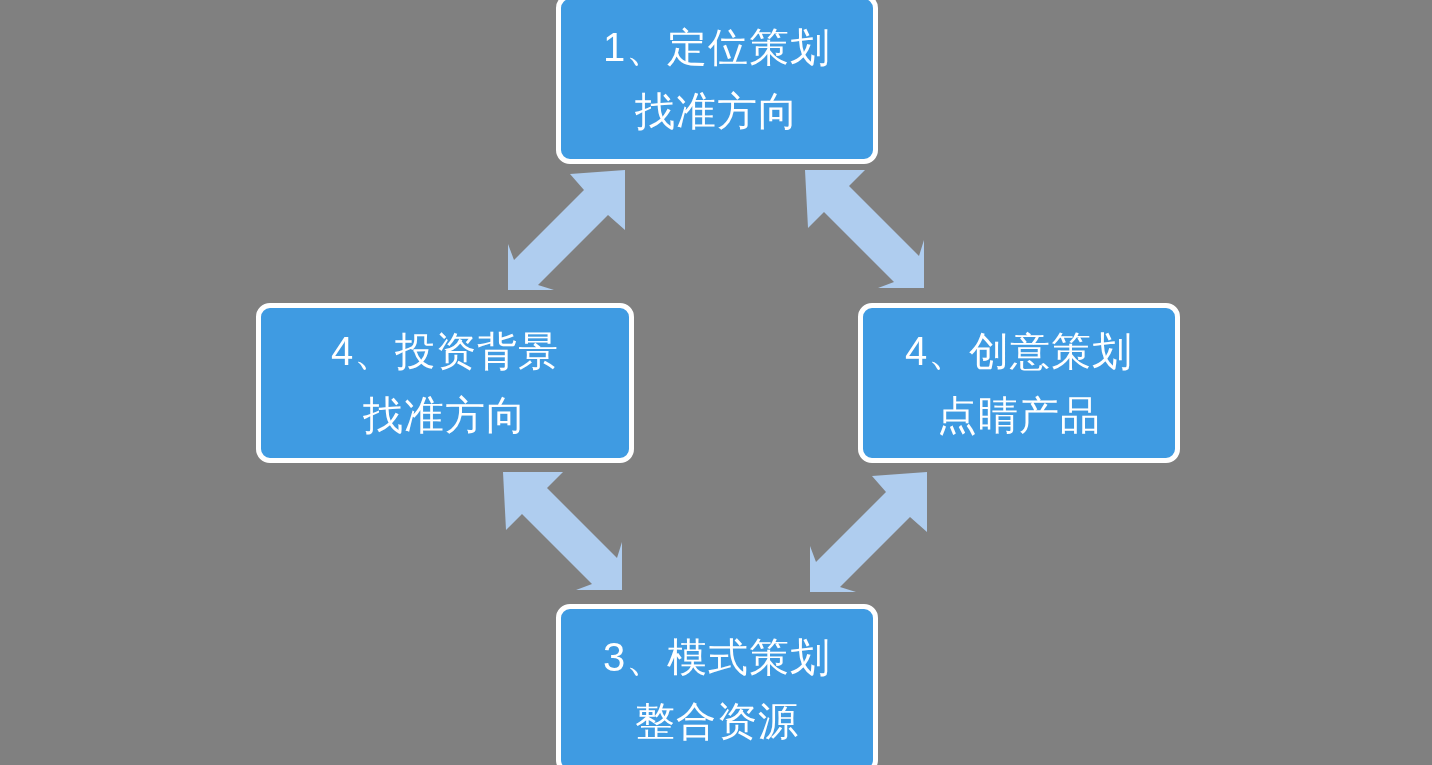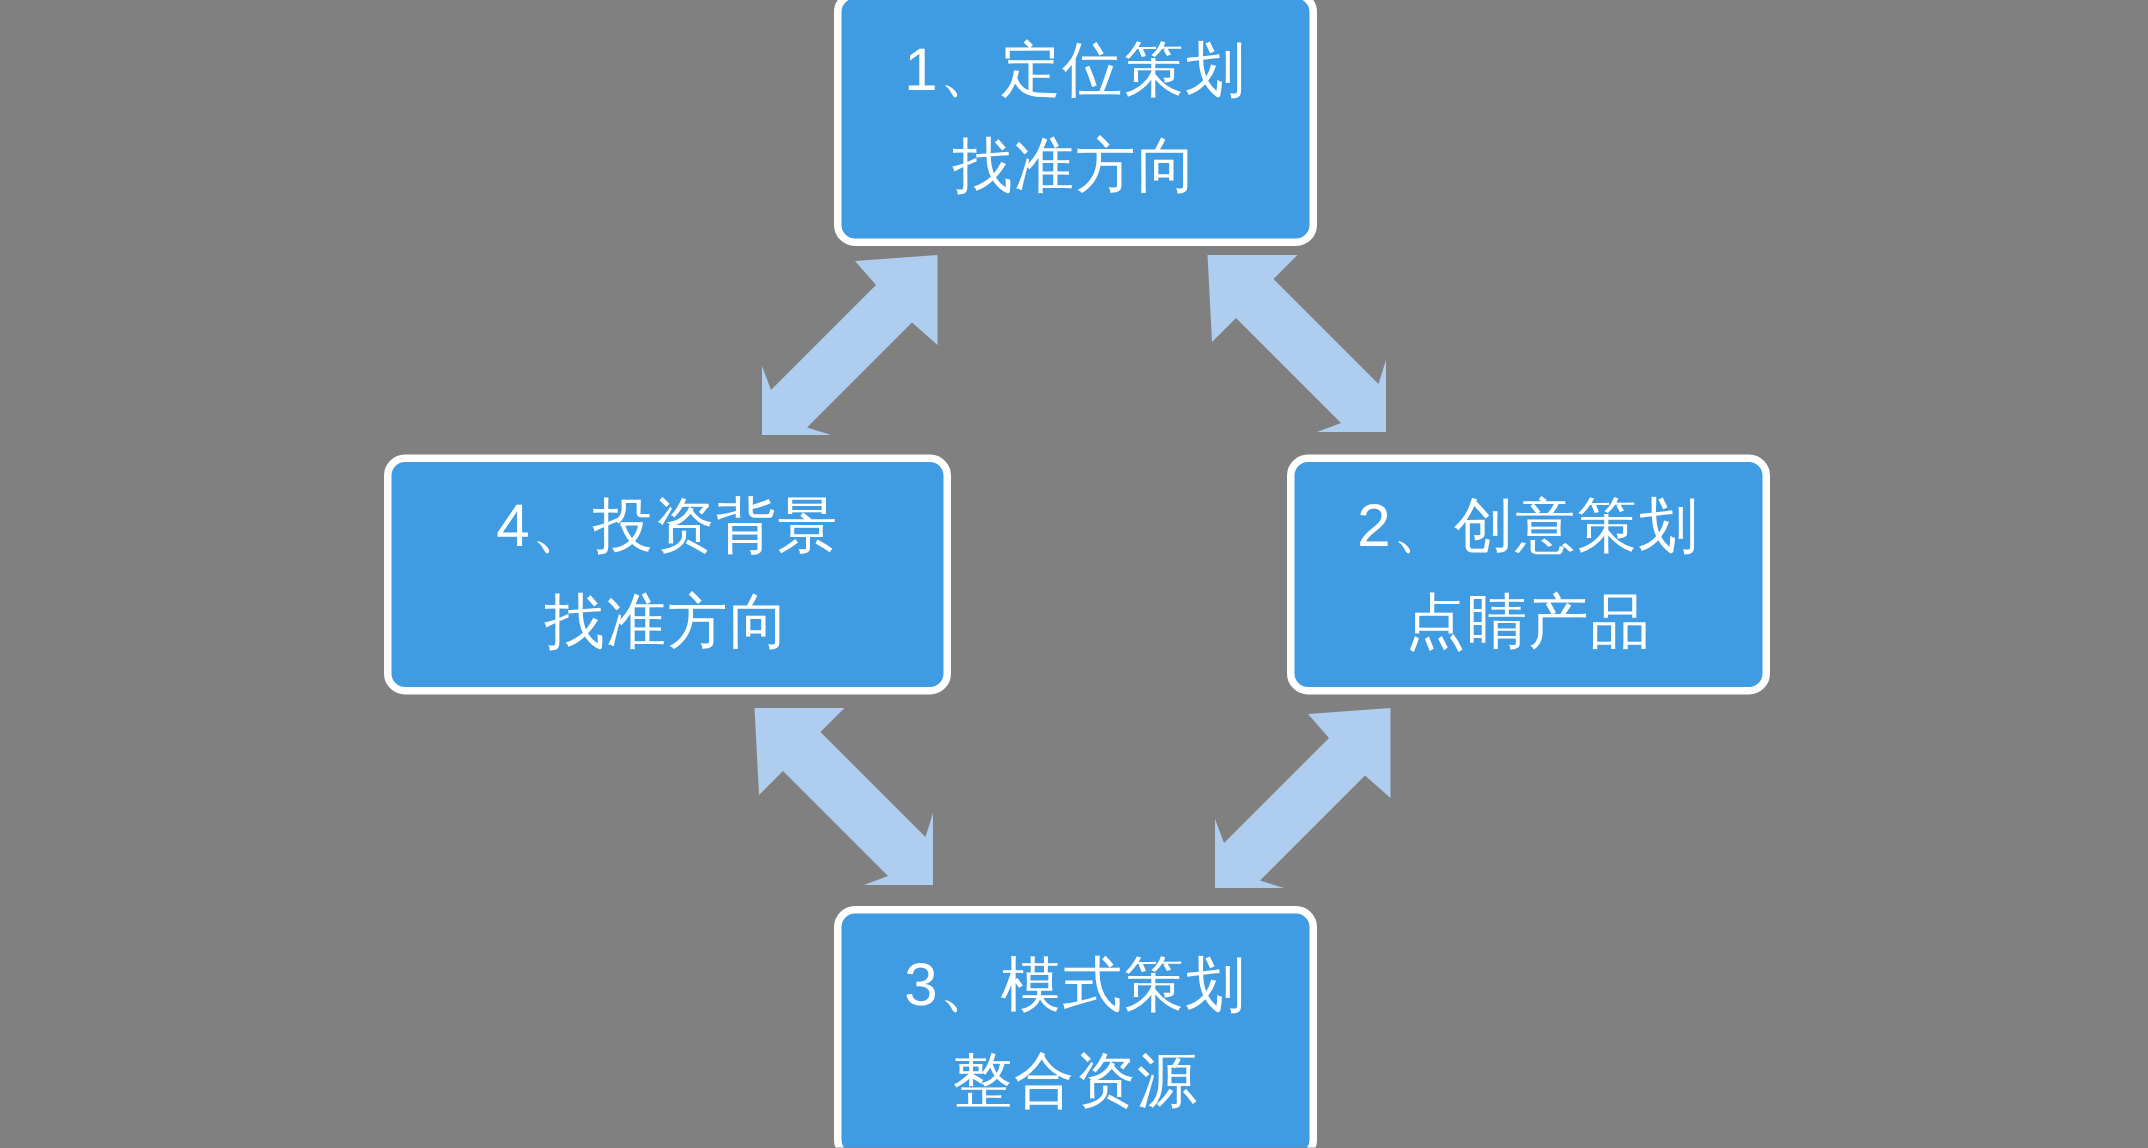--- a/index.html
+++ b/index.html
@@ -68,21 +68,21 @@
 <body>
 
 <div id="canvas">
 
   <div class="node" id="node-top">
     <span class="line">1、定位策划</span>
     <span class="line">找准方向</span>
   </div>
 
   <div class="node" id="node-right">
-    <span class="line">2、创意策划</span>
+    <span class="line">4、创意策划</span>
     <span class="line">点睛产品</span>
   </div>
 
   <div class="node" id="node-bottom">
     <span class="line">3、模式策划</span>
     <span class="line">整合资源</span>
   </div>
 
   <div class="node" id="node-left">
     <span class="line">4、投资背景</span>

